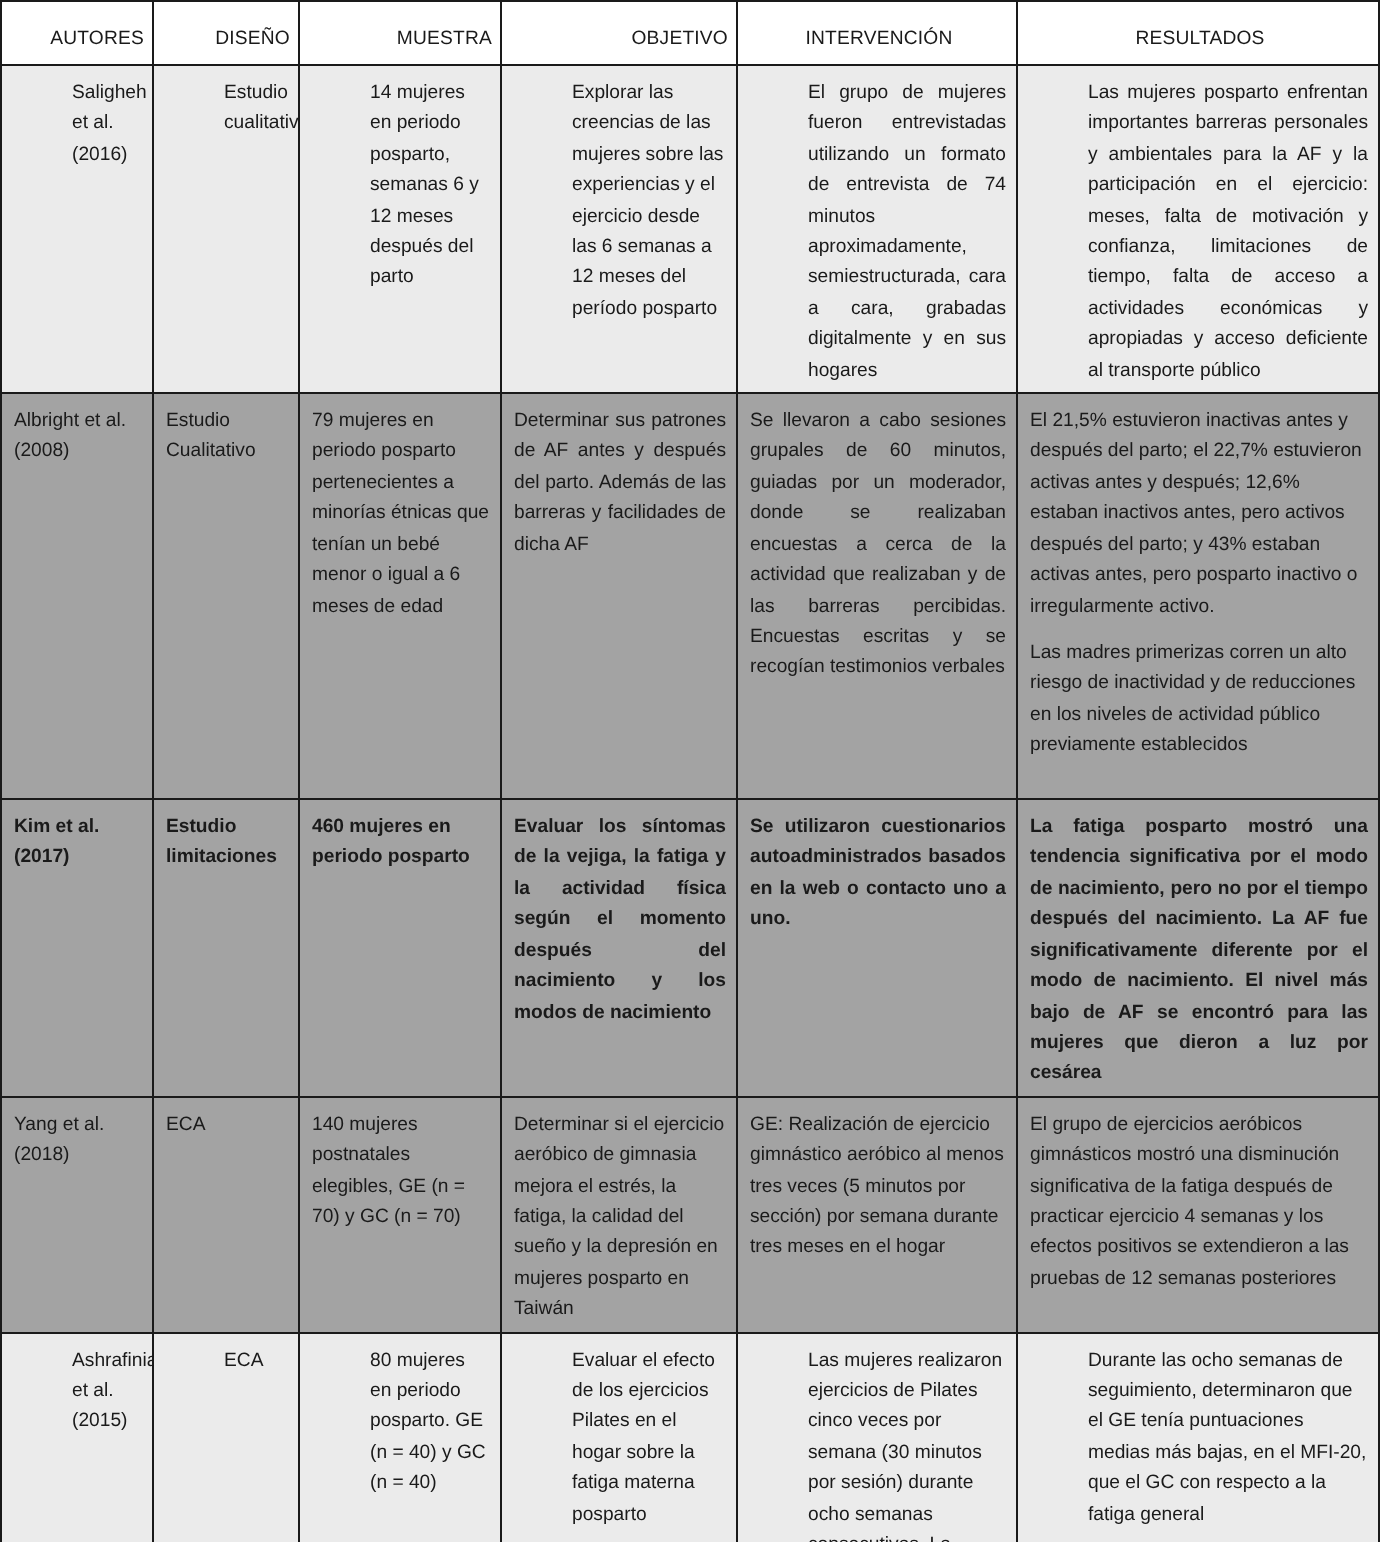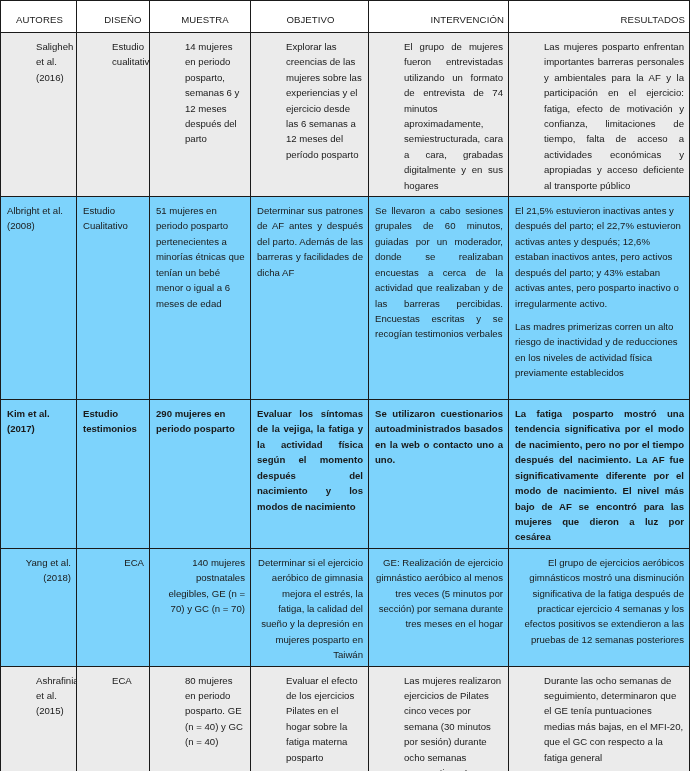--- a/index.html
+++ b/index.html
@@ -28,34 +28,34 @@
       border: 1.5px solid #1a1a1a;
       vertical-align: top;
       padding: 6px 5px 3px 6px;
       font-weight: normal;
       overflow: hidden;
     }
     table.review th {
       height: 20px;
       padding: 11px 4px 0 6px;
       font-size: 9.6px;
-      text-align: center;
+      text-align: right;
       letter-spacing: 0.1px;
       background: #ffffff;
     }
-    table.review th.center { text-align: right; }
+    table.review th.center { text-align: center; }
     tr.grey td { background: #ebebeb; padding-left: 35px; }
-    tr.white td { background: #7dd3fc; }
+    tr.white td { background: #a3a3a3; }
     td.justify { text-align: justify; }
     td.left { text-align: left; }
     .para + .para { margin-top: 8px; }
     tr.r1 td { height: 127px; }
     tr.r2 td { height: 193px; }
     tr.r3 td { height: 132px; font-weight: bold; }
-    tr.r4 td { height: 94px; text-align: right; }
+    tr.r4 td { height: 94px; }
     tr.r5 td { height: 150px; }
   </style>
 </head>
 <body>
 
 <table class="review">
   <colgroup>
     <col style="width:76px">
     <col style="width:73px">
     <col style="width:101px">
@@ -73,37 +73,37 @@
       <th class="center">RESULTADOS</th>
     </tr>
   </thead>
   <tbody>
     <tr class="grey r1">
       <td class="left">Saligheh et al. (2016)</td>
       <td class="left">Estudio cualitativo</td>
       <td class="left">14 mujeres en periodo posparto, semanas 6 y 12 meses después del parto</td>
       <td class="left">Explorar las creencias de las mujeres sobre las experiencias y el ejercicio desde las 6 semanas a 12 meses del período posparto</td>
       <td class="justify">El grupo de mujeres fueron entrevistadas utilizando un formato de entrevista de 74 minutos aproximadamente, semiestructurada, cara a cara, grabadas digitalmente y en sus hogares</td>
-      <td class="justify">Las mujeres posparto enfrentan importantes barreras personales y ambientales para la AF y la participación en el ejercicio: fatiga, efecto de motivación y confianza, limitaciones de tiempo, falta de acceso a actividades económicas y apropiadas y acceso deficiente al transporte público</td>
+      <td class="justify">Las mujeres posparto enfrentan importantes barreras personales y ambientales para la AF y la participación en el ejercicio: meses, falta de motivación y confianza, limitaciones de tiempo, falta de acceso a actividades económicas y apropiadas y acceso deficiente al transporte público</td>
     </tr>
     <tr class="white r2">
       <td class="left">Albright et al. (2008)</td>
       <td class="left">Estudio Cualitativo</td>
-      <td class="left">51 mujeres en periodo posparto pertenecientes a minorías étnicas que tenían un bebé menor o igual a 6 meses de edad</td>
+      <td class="left">79 mujeres en periodo posparto pertenecientes a minorías étnicas que tenían un bebé menor o igual a 6 meses de edad</td>
       <td class="justify">Determinar sus patrones de AF antes y después del parto. Además de las barreras y facilidades de dicha AF</td>
       <td class="justify">Se llevaron a cabo sesiones grupales de 60 minutos, guiadas por un moderador, donde se realizaban encuestas a cerca de la actividad que realizaban y de las barreras percibidas. Encuestas escritas y se recogían testimonios verbales</td>
       <td class="left">
         <div class="para">El 21,5% estuvieron inactivas antes y después del parto; el 22,7% estuvieron activas antes y después; 12,6% estaban inactivos antes, pero activos después del parto; y 43% estaban activas antes, pero posparto inactivo o irregularmente activo.</div>
-        <div class="para">Las madres primerizas corren un alto riesgo de inactividad y de reducciones en los niveles de actividad física previamente establecidos</div>
+        <div class="para">Las madres primerizas corren un alto riesgo de inactividad y de reducciones en los niveles de actividad público previamente establecidos</div>
       </td>
     </tr>
     <tr class="white r3">
       <td class="left">Kim et al. (2017)</td>
-      <td class="left">Estudio testimonios</td>
-      <td class="left">290 mujeres en periodo posparto</td>
+      <td class="left">Estudio limitaciones</td>
+      <td class="left">460 mujeres en periodo posparto</td>
       <td class="justify">Evaluar los síntomas de la vejiga, la fatiga y la actividad física según el momento después del nacimiento y los modos de nacimiento</td>
       <td class="justify">Se utilizaron cuestionarios autoadministrados basados en la web o contacto uno a uno.</td>
       <td class="justify">La fatiga posparto mostró una tendencia significativa por el modo de nacimiento, pero no por el tiempo después del nacimiento. La AF fue significativamente diferente por el modo de nacimiento. El nivel más bajo de AF se encontró para las mujeres que dieron a luz por cesárea</td>
     </tr>
     <tr class="white r4">
       <td class="left">Yang et al. (2018)</td>
       <td class="left">ECA</td>
       <td class="left">140 mujeres postnatales elegibles, GE (n = 70) y GC (n = 70)</td>
       <td class="left">Determinar si el ejercicio aeróbico de gimnasia mejora el estrés, la fatiga, la calidad del sueño y la depresión en mujeres posparto en Taiwán</td>
       <td class="left">GE: Realización de ejercicio gimnástico aeróbico al menos tres veces (5 minutos por sección) por semana durante tres meses en el hogar</td>

